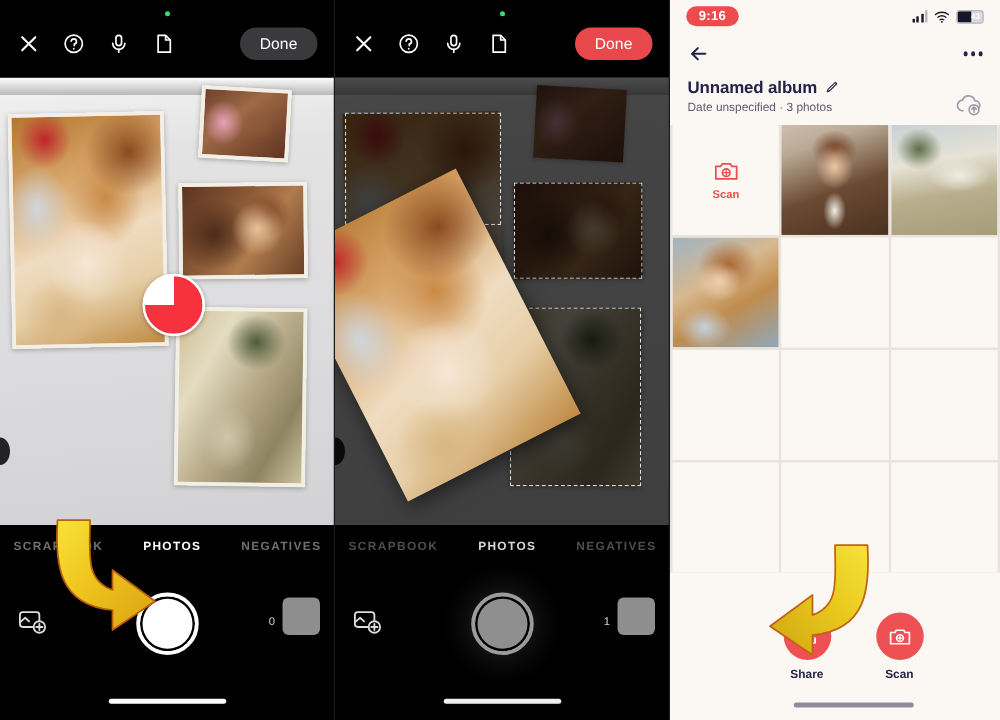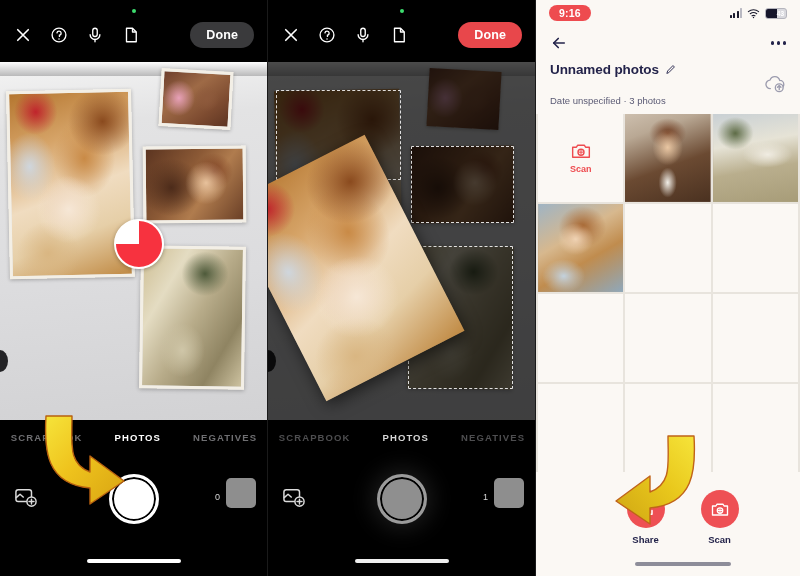--- a/index.html
+++ b/index.html
@@ -28,21 +28,21 @@
     position: absolute; top: 9px; left: 50%; transform: translateX(-50%);
     width: 4px; height: 4px; border-radius: 50%; background: #3ddc6e;
   }
   .hdr-icons { display: flex; align-items: center; gap: 18px; margin-top: 8px; }
   .hdr-ico { width: 18px; height: 18px; color: #fff; display: block; }
   .hdr-ico svg { width: 100%; height: 100%; display: block; }
   .done-btn {
     margin-left: auto; margin-top: 8px;
     background: #3a3a3c; color: #fff;
     border-radius: 999px; padding: 6px 16px;
-    font-size: 12.5px; font-weight: 700; border: none; cursor: pointer;
+    font-size: 12.5px; font-weight: 400; border: none; cursor: pointer;
     letter-spacing: .1px;
   }
   .panel.middle .done-btn { background: #e8474b; color: #fff; }
 
   
   .viewfinder { position: relative; width: 100%; height: 358px; overflow: hidden; }
 
   
   .scrap-page {
     position: absolute; inset: 0;
@@ -213,21 +213,21 @@
   .more-ico {
     margin-left: auto; display: flex; gap: 2.5px; cursor: pointer; padding: 6px 0;
   }
   .more-ico i { width: 3.5px; height: 3.5px; border-radius: 50%; background: #23234a; display:block; }
 
   .album-head { padding: 2px 14px 8px; background: #fbf8f4; position: relative; }
   .album-title-row { display: flex; align-items: center; gap: 6px; }
   .album-title { font-size: 13.5px; font-weight: 700; color: #23234a; letter-spacing: -.1px; }
   .pencil-ico { width: 11px; height: 11px; color: #23234a; cursor: pointer; }
   .pencil-ico svg { width:100%; height:100%; display:block; }
-  .album-sub { font-size: 9.5px; color: #5a5a74; margin-top: 18px; }
+  .album-sub { font-size: 9.5px; color: #5a5a74; margin-top: 4px; }
   .cloud-ico {
     position: absolute; right: 14px; top: 14px; width: 22px; height: 19px; color: #9c9cae;
     cursor: pointer;
   }
   .cloud-ico svg { width:100%; height:100%; display:block; }
 
   
   .grid {
     display: grid; grid-template-columns: repeat(3, 1fr);
     gap: 2px; padding: 0 2px; background: #e8e4dd;
@@ -488,21 +488,21 @@
       </span>
       <span class="more-ico">
           <i></i>
           <i></i>
           <i></i>
         </span>
     </div>
 
     <div class="album-head">
       <div class="album-title-row">
-        <span class="album-title">Unnamed photos</span>
+        <span class="album-title">Unnamed album</span>
         <span class="pencil-ico">
           <svg viewBox="0 0 24 24" fill="none" stroke="currentColor" stroke-width="2" stroke-linecap="round" stroke-linejoin="round">
               <path d="M18 4l2.5 2.5L8 19l-4 1.5L5.5 16z"></path>
             </svg>
         </span>
       </div>
       <div class="album-sub">Date unspecified  ·  3 photos</div>
       <span class="cloud-ico">
         <svg viewBox="0 0 26 22" fill="none" stroke="currentColor" stroke-width="1.6" stroke-linecap="round" stroke-linejoin="round">
             <path d="M7.5 17a5 5 0 0 1-.4-10A6 6 0 0 1 18.6 7.4 4.6 4.6 0 0 1 19 16.6"></path>

